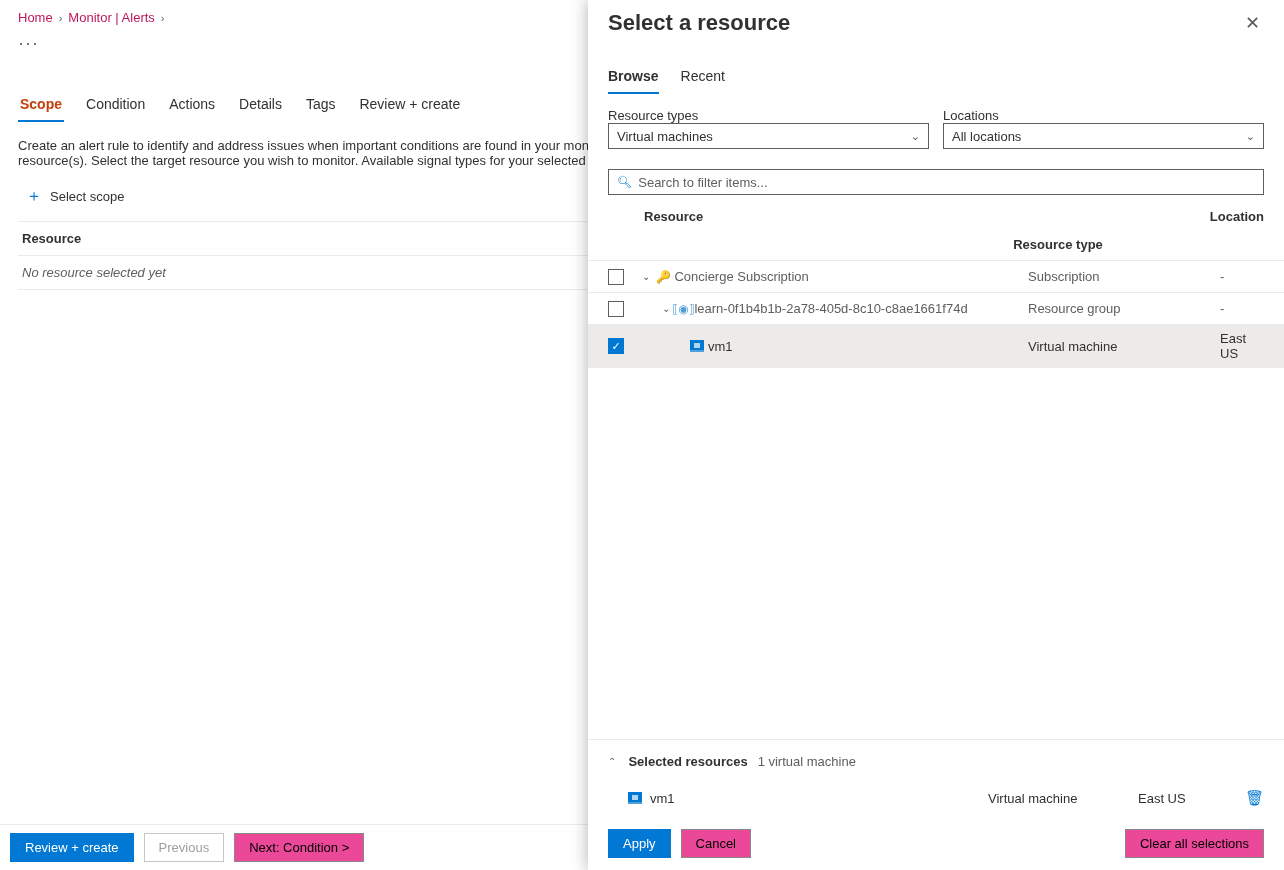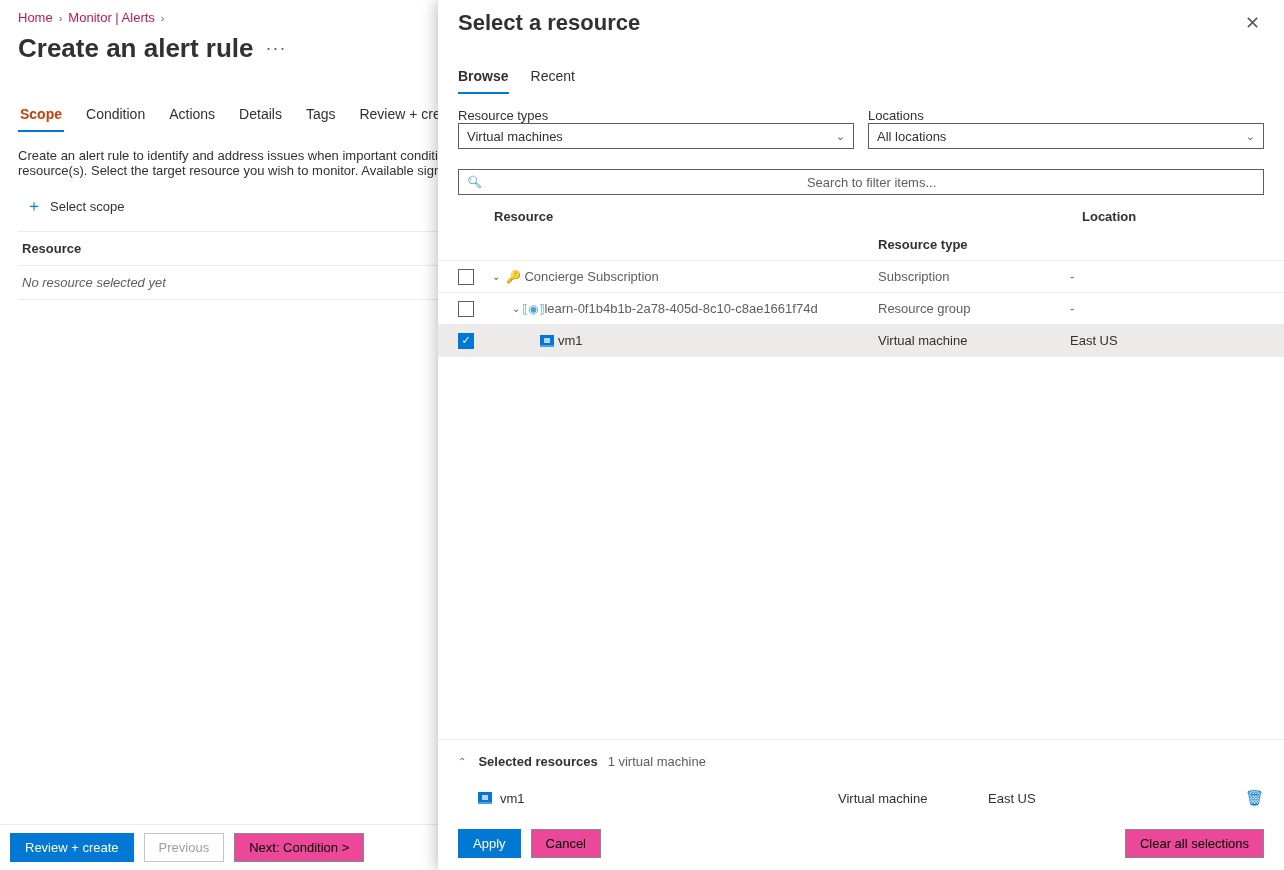--- a/index.html
+++ b/index.html
@@ -132,21 +132,21 @@
       border-color: #c8c6c4;
       cursor: default;
       background: #fff;
     }
 
     
     .side-panel {
       position: absolute;
       top: 0;
       right: 0;
-      width: 846px;
+      width: 696px;
       height: 870px;
       background: #fff;
       box-shadow: -2px 0 14px rgba(0,0,0,0.25);
       display: flex;
       flex-direction: column;
     }
     .panel-header {
       display: flex;
       justify-content: space-between;
       align-items: flex-start;
@@ -210,21 +210,20 @@
       padding: 4px 8px;
       height: 26px;
     }
     .search-box input {
       border: none;
       outline: none;
       font-size: 13px;
       flex: 1;
       font-family: inherit;
       color: #323130;
-      text-align: center;
     }
     .search-box input::placeholder { color: #605e5c; }
     .search-icon { color: #0078d4; font-size: 12px; }
 
     .tree-header {
       display: flex;
       padding: 6px 20px 8px;
       font-weight: 600;
       font-size: 13px;
       border-bottom: 1px solid #edebe9;
@@ -322,21 +321,20 @@
 <body>
 
 <nav class="breadcrumb">
   <a href="#">Home</a>
   <span class="sep">›</span>
   <a href="#">Monitor | Alerts</a>
   <span class="sep">›</span>
 </nav>
 
 <div class="page-header">
-  <h1 class="page-title">Create an alert rule</h1>
   <span class="more-dots">···</span>
 </div>
 
 <div class="main-tabs">
   <div class="main-tab active">Scope</div>
   <div class="main-tab">Condition</div>
   <div class="main-tab">Actions</div>
   <div class="main-tab">Details</div>
   <div class="main-tab">Tags</div>
   <div class="main-tab">Review + create</div>

